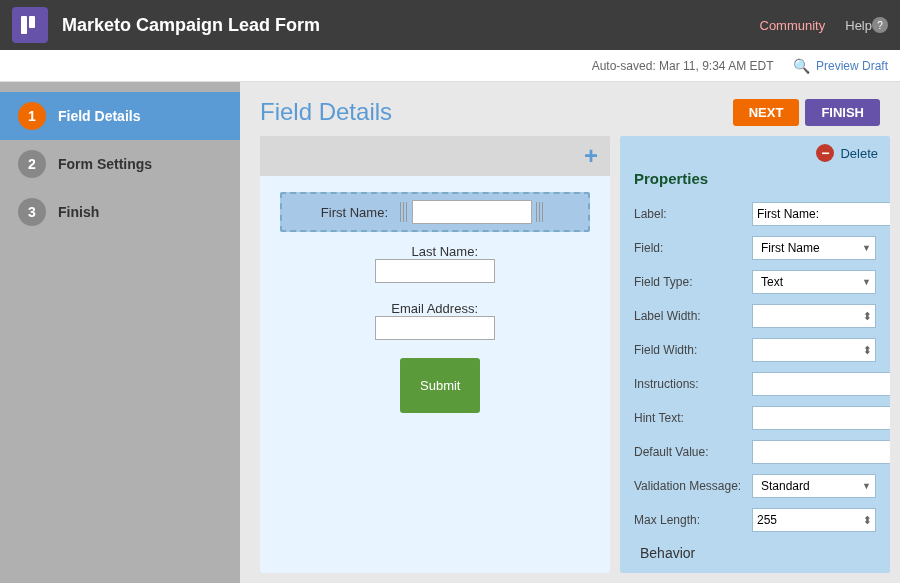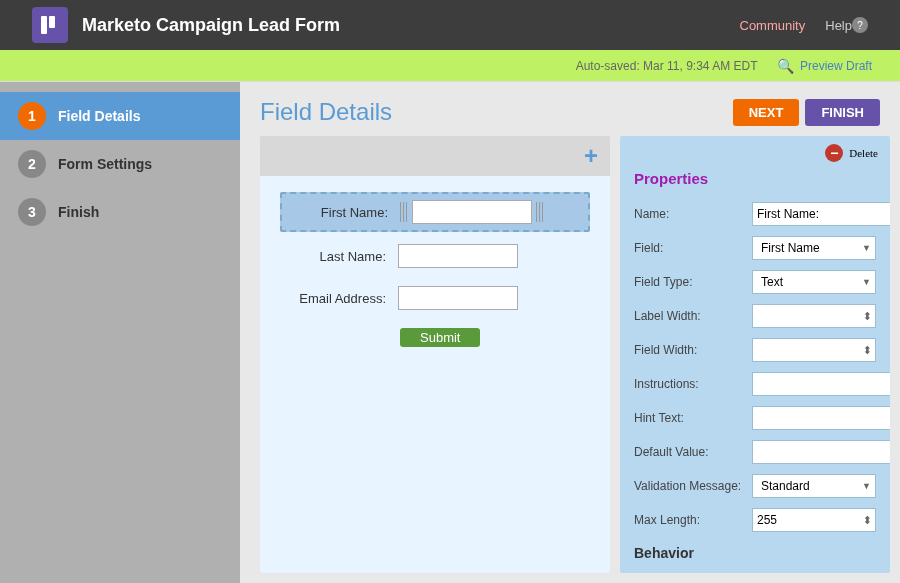--- a/index.html
+++ b/index.html
@@ -5,21 +5,21 @@
     * { box-sizing: border-box; margin: 0; padding: 0; font-family: Arial, sans-serif; }
 
     body { width: 900px; height: 583px; overflow: hidden; background: #e0e0e0; }
 
     
     .header {
       display: flex;
       align-items: center;
       background: #3d3d3d;
       height: 50px;
-      padding: 0 32px;
+      padding: 0 12px;
       justify-content: space-between;
     }
     .header-left { display: flex; align-items: center; gap: 14px; }
     .header-logo {
       width: 36px; height: 36px;
       background: #6752a9;
       border-radius: 4px;
       display: flex; align-items: center; justify-content: center;
     }
     .header-logo svg { width: 22px; height: 22px; }
@@ -27,26 +27,26 @@
     .header-right { display: flex; align-items: center; gap: 20px; }
     .header-link { color: #fca5a5; font-size: 13px; cursor: pointer; text-decoration: none; }
     .header-help { color: #ccc; font-size: 13px; cursor: pointer; display: flex; align-items: center; }
     .help-circle {
       width: 16px; height: 16px; border-radius: 50%; background: #888;
       color: white; font-size: 10px; display: inline-flex; align-items: center; justify-content: center;
     }
 
     
     .sub-header {
-      background: #bef264;
+      background: #ffffff;
       height: 32px;
       display: flex;
       align-items: center;
       justify-content: flex-end;
-      padding: 0 28px;
+      padding: 0 12px;
       gap: 20px;
       border-bottom: 1px solid #ddd;
     }
     .autosave-text { color: #666; font-size: 12px; }
     .preview-btn {
       display: flex; align-items: center; gap: 5px;
       color: #4a7fc1; font-size: 12px; cursor: pointer;
       background: none; border: none;
     }
     .preview-icon { color: #4a7fc1; font-size: 14px; }
@@ -174,30 +174,31 @@
     .resize-handle {
       width: 8px; height: 20px; cursor: ew-resize;
       background: repeating-linear-gradient(90deg, #999 0px, #999 1px, transparent 1px, transparent 3px);
     }
 
     .form-normal-row {
       display: flex;
       align-items: center;
       padding: 6px 8px;
       margin-bottom: 6px;
+      flex-direction: column;
     }
 
     .submit-btn-row {
       display: flex;
       justify-content: flex-start;
       padding: 6px 8px 6px 120px;
     }
     .submit-btn {
       background: #5a9a3a; color: white; border: none;
-      padding: 2px 20px; font-size: 13px; border-radius: 3px;
+      padding: 20px 20px; font-size: 13px; border-radius: 3px;
       cursor: pointer;
     }
 
     
     .properties-panel {
       width: 270px;
       background: #b8d8f0;
       border-radius: 2px;
       overflow-y: auto;
       padding-bottom: 10px;
@@ -210,24 +211,24 @@
       padding: 8px 12px 4px 12px;
       gap: 6px;
     }
     .delete-icon {
       width: 18px; height: 18px; border-radius: 50%;
       background: #c0392b; color: white;
       display: flex; align-items: center; justify-content: center;
       font-size: 14px; font-weight: bold; cursor: pointer;
       flex-shrink: 0;
     }
-    .delete-label { color: #000000; font-size: 11px; cursor: pointer; font-family: Liberation Serif, serif; }
+    .delete-label { color: #0c4a6e; font-size: 13px; cursor: pointer; }
 
     .properties-title {
-      font-size: 15px; font-weight: bold; color: #a21caf;
+      font-size: 15px; font-weight: bold; color: #14532d;
       padding: 4px 14px 10px 14px;
     }
 
     .prop-row {
       display: flex;
       align-items: center;
       padding: 5px 14px;
       gap: 8px;
       min-height: 30px;
     }
@@ -291,22 +292,23 @@
     .prop-spinbox::after {
       content: '⬍';
       position: absolute;
       right: 4px;
       font-size: 11px;
       color: #666;
       pointer-events: none;
     }
 
     .section-label {
-      font-size: 14px; font-weight: bold; color: #333;
+      font-size: 14px; font-weight: normal; color: #333;
       padding: 8px 14px 4px 14px;
+      margin-left: 6px;
     }
   </style>
 </head>
 <body>
 
 <div class="header">
   <div class="header-left">
     <div class="header-logo">
       <svg viewBox="0 0 22 22" fill="white" xmlns="http://www.w3.org/2000/svg">
         <rect x="2" y="2" width="6" height="18" rx="1"></rect>
@@ -400,21 +402,21 @@
       <div class="properties-panel">
 
         <div class="delete-row">
           <div class="delete-icon">−</div>
           <span class="delete-label">Delete</span>
         </div>
 
         <div class="properties-title">Properties</div>
 
         <div class="prop-row">
-          <span class="prop-label">Name:</span>
+          <span class="prop-label">Label:</span>
           <div class="prop-input-with-icon">
             <input class="prop-input" type="text" value="First Name:" style="">
 
           </div>
         </div>
 
         <div class="prop-row">
           <span class="prop-label">Field:</span>
           <div class="select-wrap">
             <select>

